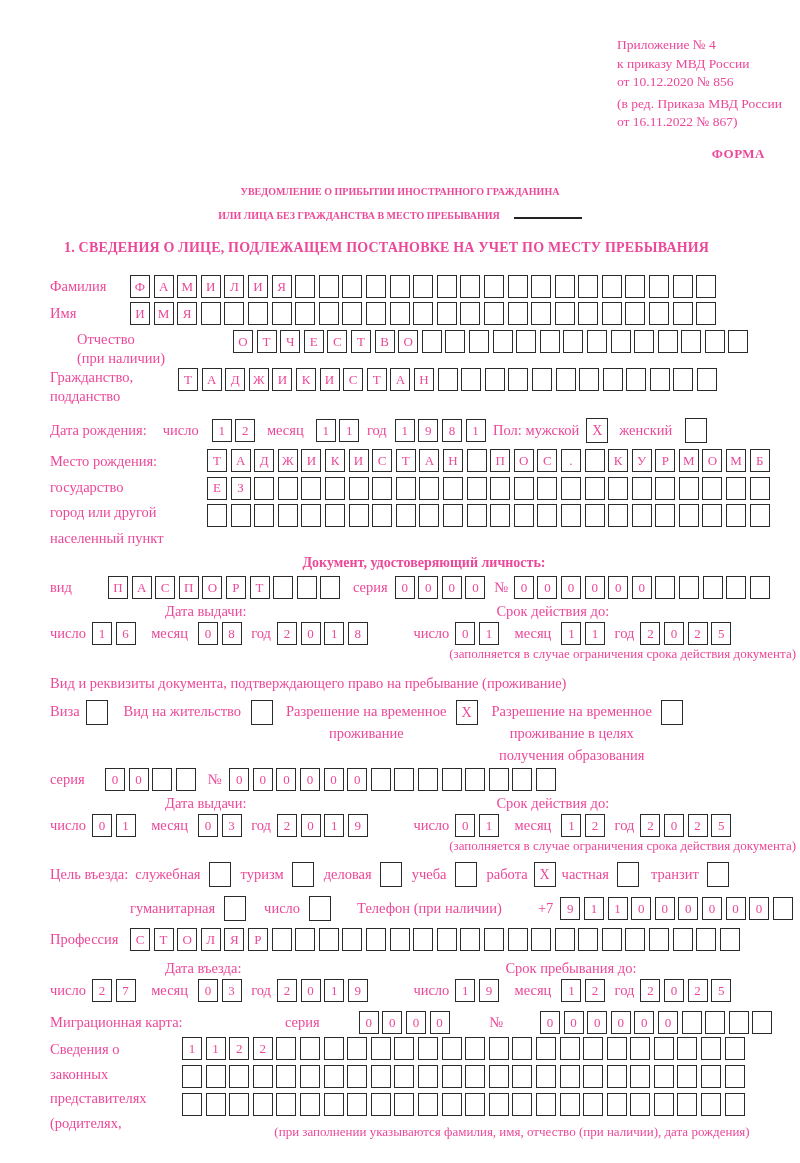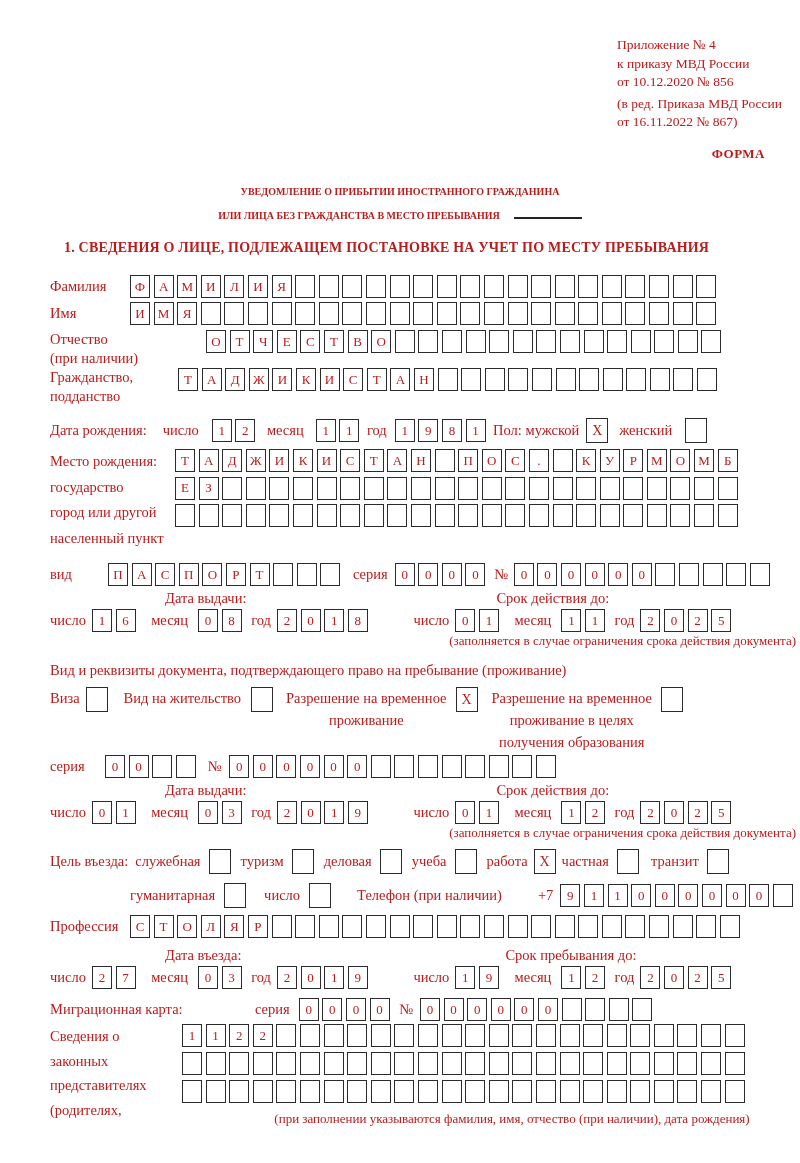--- a/index.html
+++ b/index.html
@@ -1,18 +1,18 @@
 <!DOCTYPE html>
 <html><head>
 <meta charset="utf-8">
 <style>
   html,body { margin:0; padding:0; background:#888; }
   .page {
     position:relative; width:800px; height:1163px; margin:0 auto;
-    background:#ffffff; color:#b91c1c;
+    background:#ffffff; color:#ec4899;
     font-family:"Liberation Serif","DejaVu Serif",serif;
     overflow:hidden;
     text-decoration:underline;
   }
   .appendix { position:absolute; left:617px; top:36px; font-size:13.5px; line-height:18.5px; }
   .appendix .grp2 { margin-top:3px; }
   .form-label { position:absolute; top:146px; right:35px; font-weight:bold; font-size:13px; letter-spacing:.5px; }
   .title { position:absolute; top:180px; left:0; right:0; text-align:center; font-weight:bold; font-size:10px; line-height:23px; }
   .title .blank { display:inline-block; width:68px; border-bottom:2px solid #222; height:14px; margin-left:14px; }
   .flow { position:absolute; left:50px; top:240px; width:748px; }
@@ -112,21 +112,21 @@
           <span class="cell"></span>
           <span class="cell"></span>
           <span class="cell"></span>
           <span class="cell"></span>
           <span class="cell"></span>
           <span class="cell"></span>
         </span>
     </div>
 
     <div class="row top" style="margin-bottom:0;">
-      <span class="lbl two-line" style="width:156px;">
+      <span class="lbl two-line" style="width:156px;margin-left:27px;">
         <span>Отчество</span><br>
         <span>(при наличии)</span>
       </span>
       <span class="cells">
           <span class="cell">О</span>
           <span class="cell">Т</span>
           <span class="cell">Ч</span>
           <span class="cell">Е</span>
           <span class="cell">С</span>
           <span class="cell">Т</span>
@@ -199,21 +199,21 @@
           <span class="cell">9</span>
           <span class="cell">8</span>
           <span class="cell">1</span>
         </span>
       <span class="lbl" style="margin:0 7px 0 4px;">Пол: мужской</span>
       <span class="cb">X</span>
       <span class="lbl" style="margin:0 13px 0 11px;">женский</span>
       <span class="cb"></span>
     </div>
 
-    <div class="row top" style="margin-bottom:12px;">
+    <div class="row top" style="margin-bottom:4px;gap:32px;">
       <span class="lbl" style="width:125px; line-height:25.5px;">
         <span>Место рождения:</span><br>
         <span>государство</span><br>
         <span>город или другой</span><br>
         <span>населенный пункт</span>
       </span>
       <span>
         <span class="cells" style="margin-bottom:4.5px;">
             <span class="cell">Т</span>
             <span class="cell">А</span>
@@ -288,20 +288,21 @@
             <span class="cell"></span>
             <span class="cell"></span>
             <span class="cell"></span>
             <span class="cell"></span>
             <span class="cell"></span>
             <span class="cell"></span>
           </span>
       </span>
     </div>
 
+    <div class="center-bold">Документ, удостоверяющий личность:</div>
 
     <div class="row" style="margin-bottom:4px;">
       <span class="lbl" style="width:58px;">вид</span>
       <span class="cells">
           <span class="cell">П</span>
           <span class="cell">А</span>
           <span class="cell">С</span>
           <span class="cell">П</span>
           <span class="cell">О</span>
           <span class="cell">Р</span>
@@ -571,21 +572,21 @@
         </span>
       <span class="lbl" style="margin:0 6px 0 6px;">год</span>
       <span class="cells">
           <span class="cell">2</span>
           <span class="cell">0</span>
           <span class="cell">2</span>
           <span class="cell">5</span>
         </span>
     </div>
 
-    <div class="row" style="">
+    <div class="row" style="gap:30px;">
       <span class="lbl" style="width:205px;">Миграционная карта:</span>
       <span class="lbl" style="margin-right:9px;">серия</span>
       <span class="cells">
           <span class="cell">0</span>
           <span class="cell">0</span>
           <span class="cell">0</span>
           <span class="cell">0</span>
         </span>
       <span class="lbl" style="margin:0 7px 0 6px;">№</span>
       <span class="cells">

